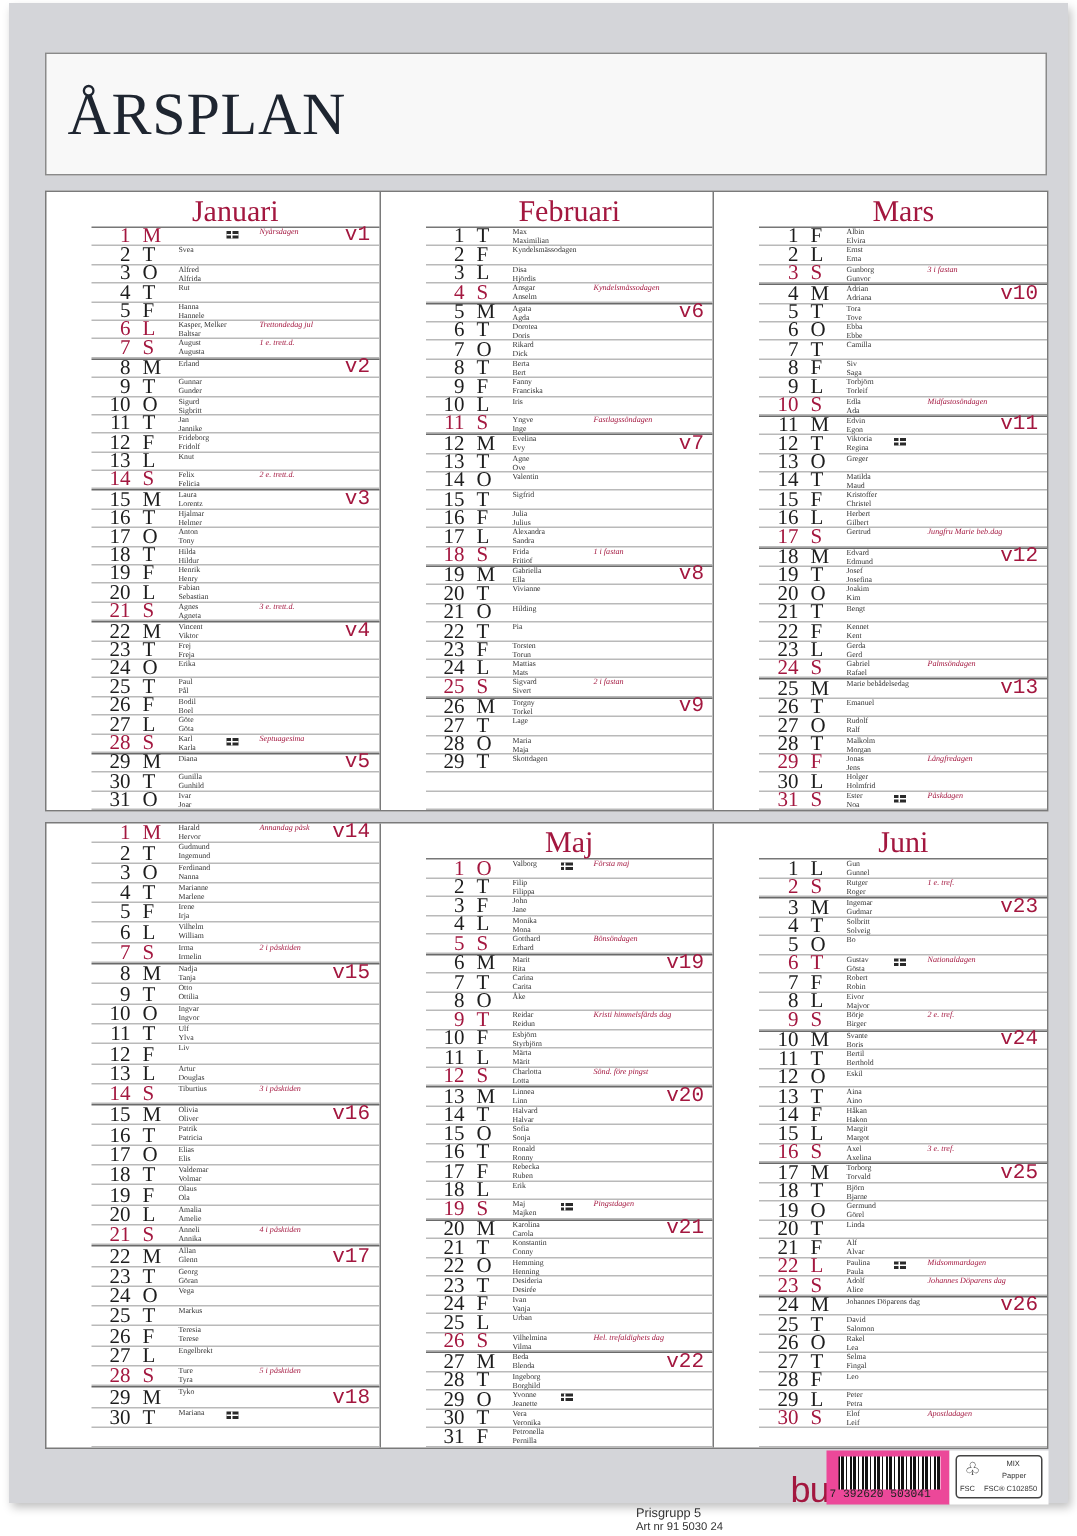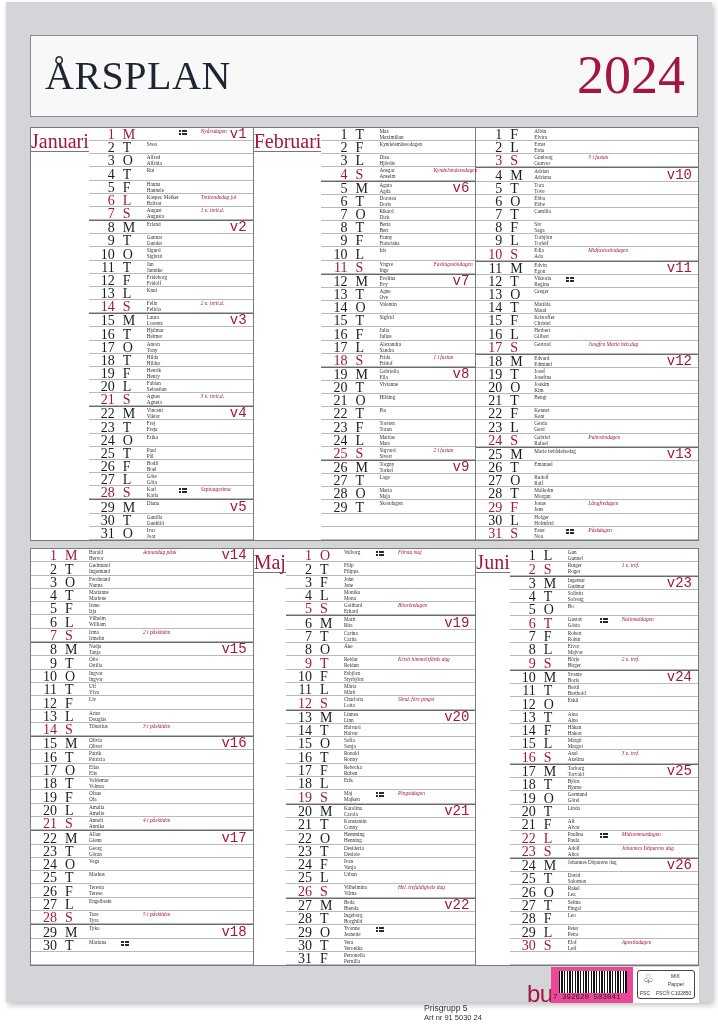--- a/index.html
+++ b/index.html
@@ -4,21 +4,21 @@
 <style>
   html,body{margin:0;padding:0;}
   body{width:718px;height:1024px;background:#ffffff;position:relative;overflow:hidden;font-family:"Liberation Serif","DejaVu Serif",serif;}
   .sheet{position:absolute;left:6px;top:2px;width:706px;height:1000px;background:#d4d5d9;box-shadow:2px 3px 6px rgba(0,0,0,0.25);}
   .header{position:absolute;left:30px;top:35px;width:668px;height:82px;background:#f8f8f8;border:1px solid #8a8a8a;box-sizing:border-box;padding-left:20px;}
   .header .title{position:absolute;left:14px;top:16px;font-size:40px;color:#1e2530;letter-spacing:0.5px;}
   .header .year{position:absolute;right:12px;top:8px;font-size:54px;color:#a3173f;}
   .grid{position:absolute;left:30px;width:669px;background:#ffffff;border:1px solid #7a7a7a;box-sizing:border-box;display:flex;}
   .grid.top{top:127px;height:414px;}
   .grid.bottom{top:548px;height:418px;}
-  .month{flex:1;border-right:1px solid #7a7a7a;position:relative;display:flex;flex-direction:row;}
+  .month{flex:1;border-right:1px solid #7a7a7a;position:relative;display:flex;flex-direction:column;padding-left:30px;}
   .month:last-child{border-right:none;}
   .mtitle{height:24px;line-height:26px;text-align:center;font-size:20px;color:#a3173f;border-bottom:1.5px solid #777;box-sizing:border-box;}
   .rows{flex:1;display:flex;flex-direction:column;}
   .row{flex:1;position:relative;border-bottom:1px solid #b9b9b9;box-sizing:border-box;min-height:0;}
   .row.weekstart{border-top:1.5px solid #6a6a6a;}
   .row.empty{}
   .num{position:absolute;left:4px;bottom:-2px;width:22px;text-align:right;font-size:14px;color:#1d1d1d;line-height:14px;}
   .dow{position:absolute;left:34px;bottom:-2px;font-size:14px;color:#1d1d1d;line-height:14px;}
   .red .num,.red .dow{color:#a3173f;}
   .names{position:absolute;left:58px;top:0px;font-size:5.2px;line-height:6px;color:#333;white-space:nowrap;}
@@ -41,21 +41,20 @@
   .fscbox .t2{position:absolute;left:30px;top:10px;font-size:5px;color:#333;}
   .fscbox .t3{position:absolute;left:18px;top:19px;font-size:5px;color:#333;white-space:nowrap;}
 </style>
 </head>
 <body>
 
 <div class="sheet"></div>
 
 <div class="header">
   <span class="title">ÅRSPLAN</span>
-  <span class="year">2024</span>
 </div>
 
 <div class="grid top">
   <div class="month">
       <div class="mtitle">Januari</div>
       <div class="rows">
         <div class="row red">
           <span class="num">1</span>
           <span class="dow">M</span>
           <span class="names"></span>
@@ -379,20 +378,21 @@
         <div class="row">
           <span class="num">29</span>
           <span class="dow">T</span>
           <span class="names">Skottdagen</span>
         </div>
         <div class="row empty"></div>
         <div class="row empty"></div>
       </div>
     </div>
   <div class="month">
+      <div class="mtitle">Mars</div>
       <div class="rows">
         <div class="row">
           <span class="num">1</span>
           <span class="dow">F</span>
           <span class="names">Albin<br>Elvira</span>
         </div>
         <div class="row">
           <span class="num">2</span>
           <span class="dow">L</span>
           <span class="names">Ernst<br>Erna</span>

